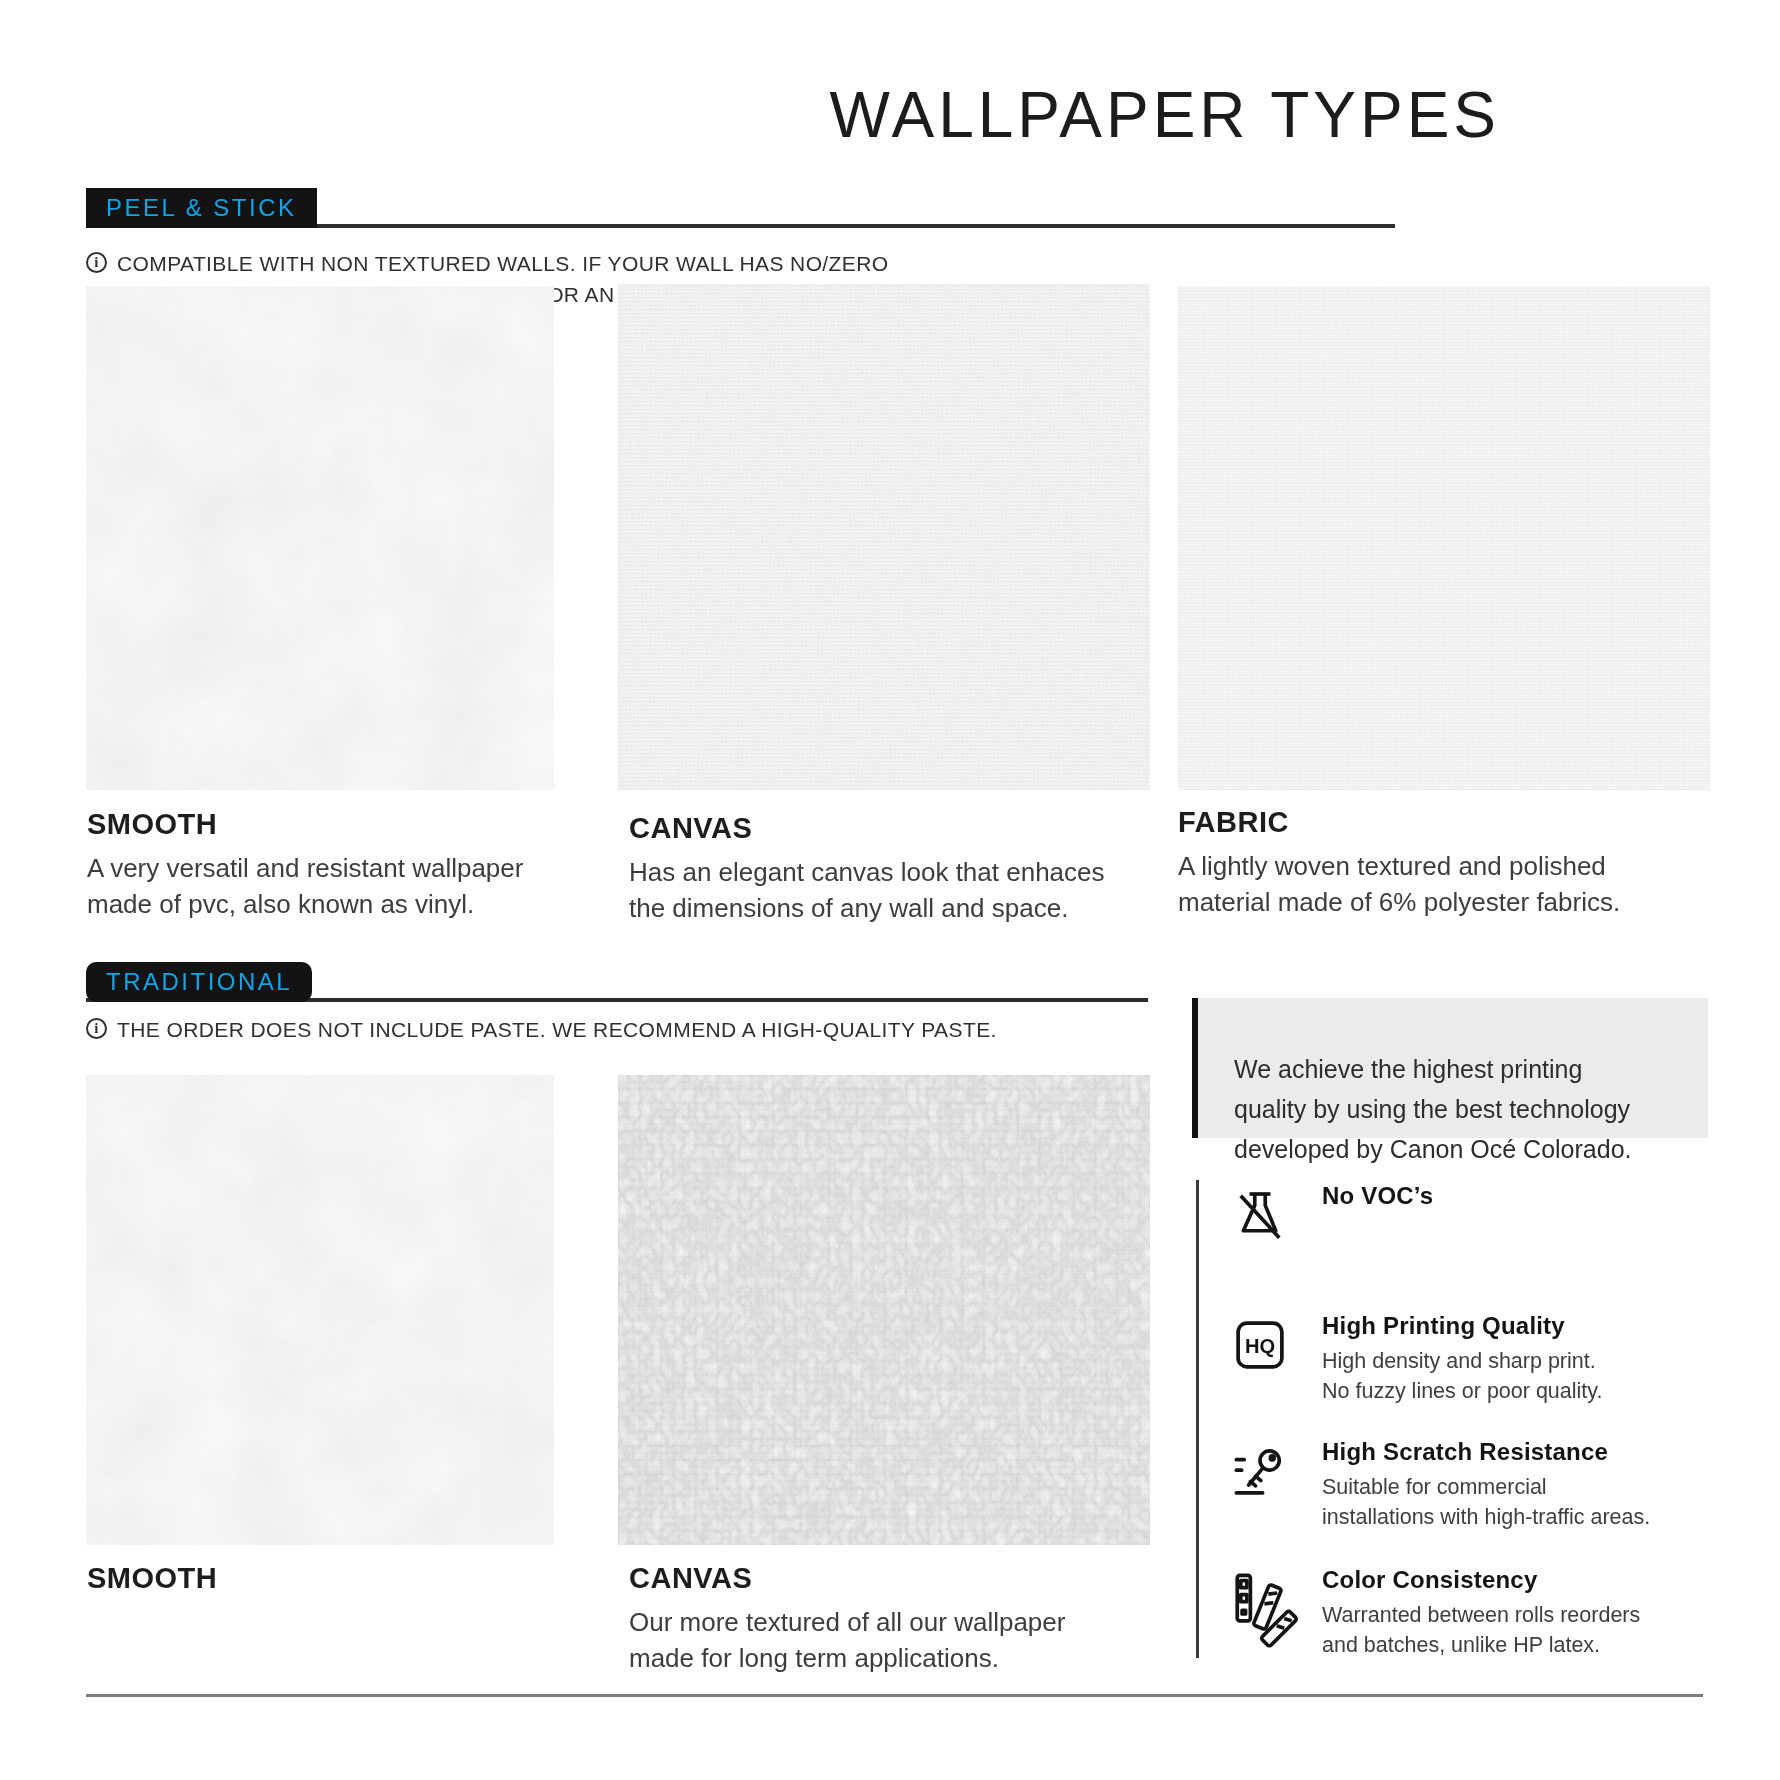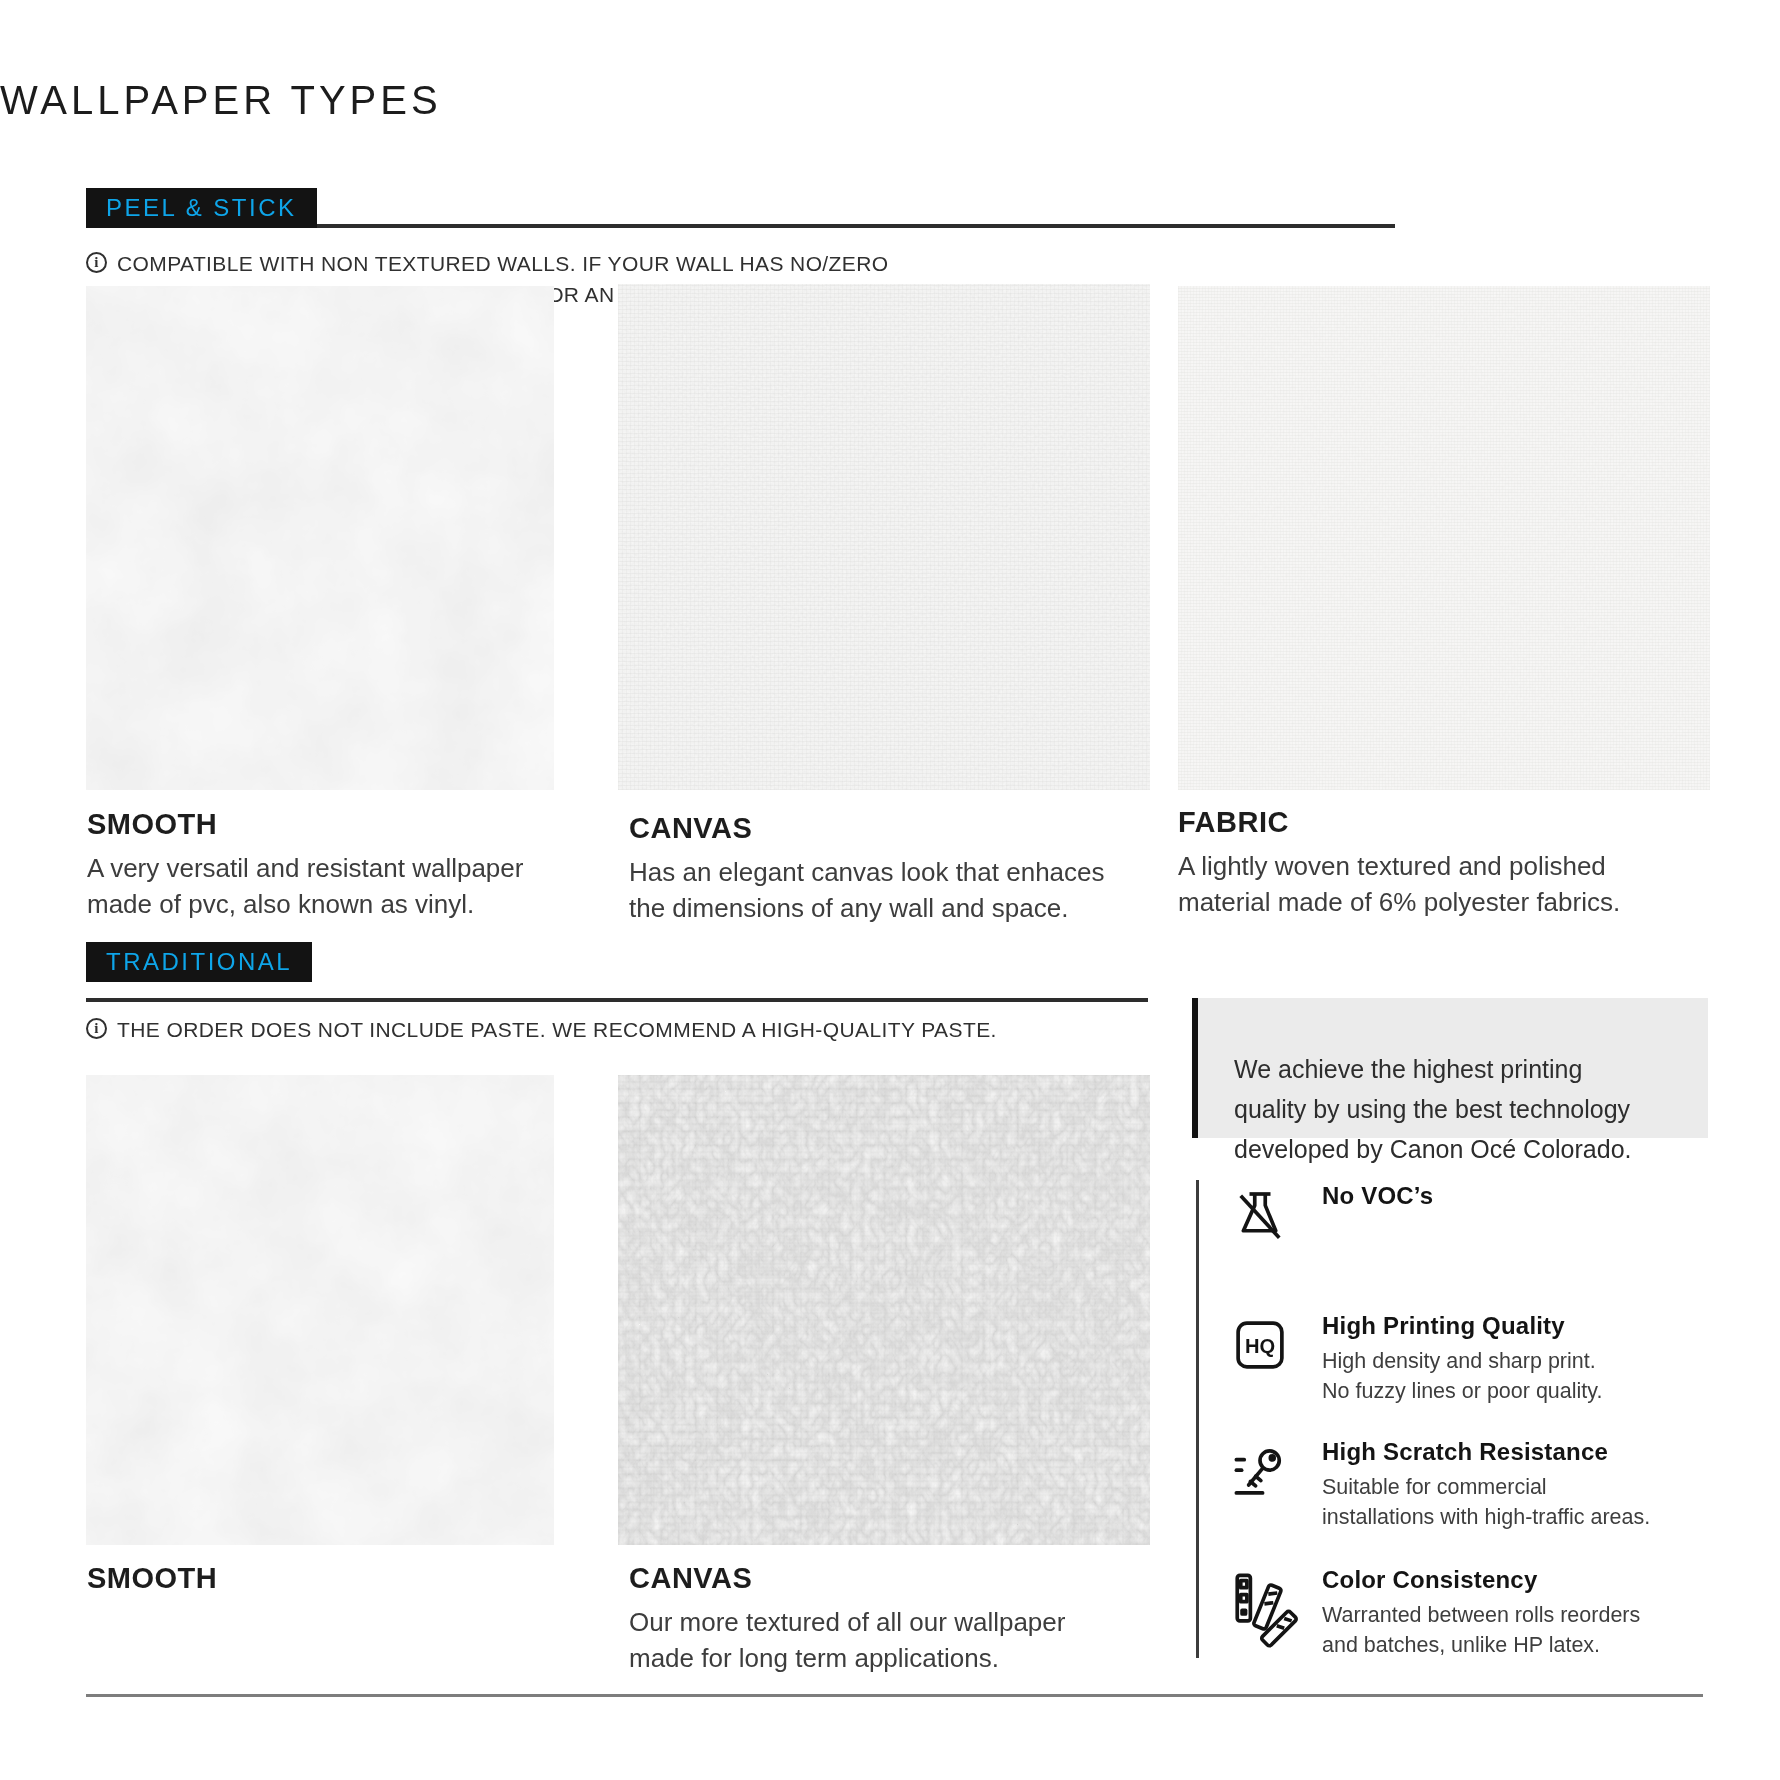--- a/index.html
+++ b/index.html
@@ -5,35 +5,35 @@
   * { margin:0; padding:0; box-sizing:border-box; }
   html,body { background:#ffffff; }
   body {
     width:1780px; height:1780px; position:relative;
     font-family:"Liberation Sans","DejaVu Sans",sans-serif; color:#222;
   }
   #sheet { position:absolute; inset:0; width:1780px; height:1780px; background:#fff; overflow:hidden; }
 
   
   #page-title {
-    position:absolute; top:78px; left:0; width:1500px; text-align:left;
-    font-size:40px; font-weight:400; letter-spacing:4px; color:#1c1c1c;
+    position:absolute; top:78px; left:0; width:1500px; text-align:right;
+    font-size:64px; font-weight:400; letter-spacing:4px; color:#1c1c1c;
   }
 
   
   .rule { position:absolute; height:4px; background:#2d2d2d; }
   #rule-peel { left:86px; top:224px; width:1309px; }
   #rule-trad { left:86px; top:998px; width:1062px; }
   .sec-label {
     position:absolute; height:40px; background:#131313; color:#0ea5e9;
     display:flex; align-items:center; padding:0 20px;
     font-size:24px; letter-spacing:2.5px; font-weight:400;
   }
   #label-peel { left:86px; top:188px; }
-  #label-trad { left:86px; top:942px; }
+  #label-trad { left:86px; top:962px;border-radius:10px; }
 
   
   .note {
     position:absolute; padding-left:31px;
     font-size:21px; letter-spacing:0.4px; color:#303030; line-height:31px;
   }
   #note-peel { left:86px; top:248px; width:900px; }
   #note-trad { left:86px; top:1014px; width:1060px; }
   .info-circle {
     position:absolute; left:0; top:4px; width:21px; height:21px;

